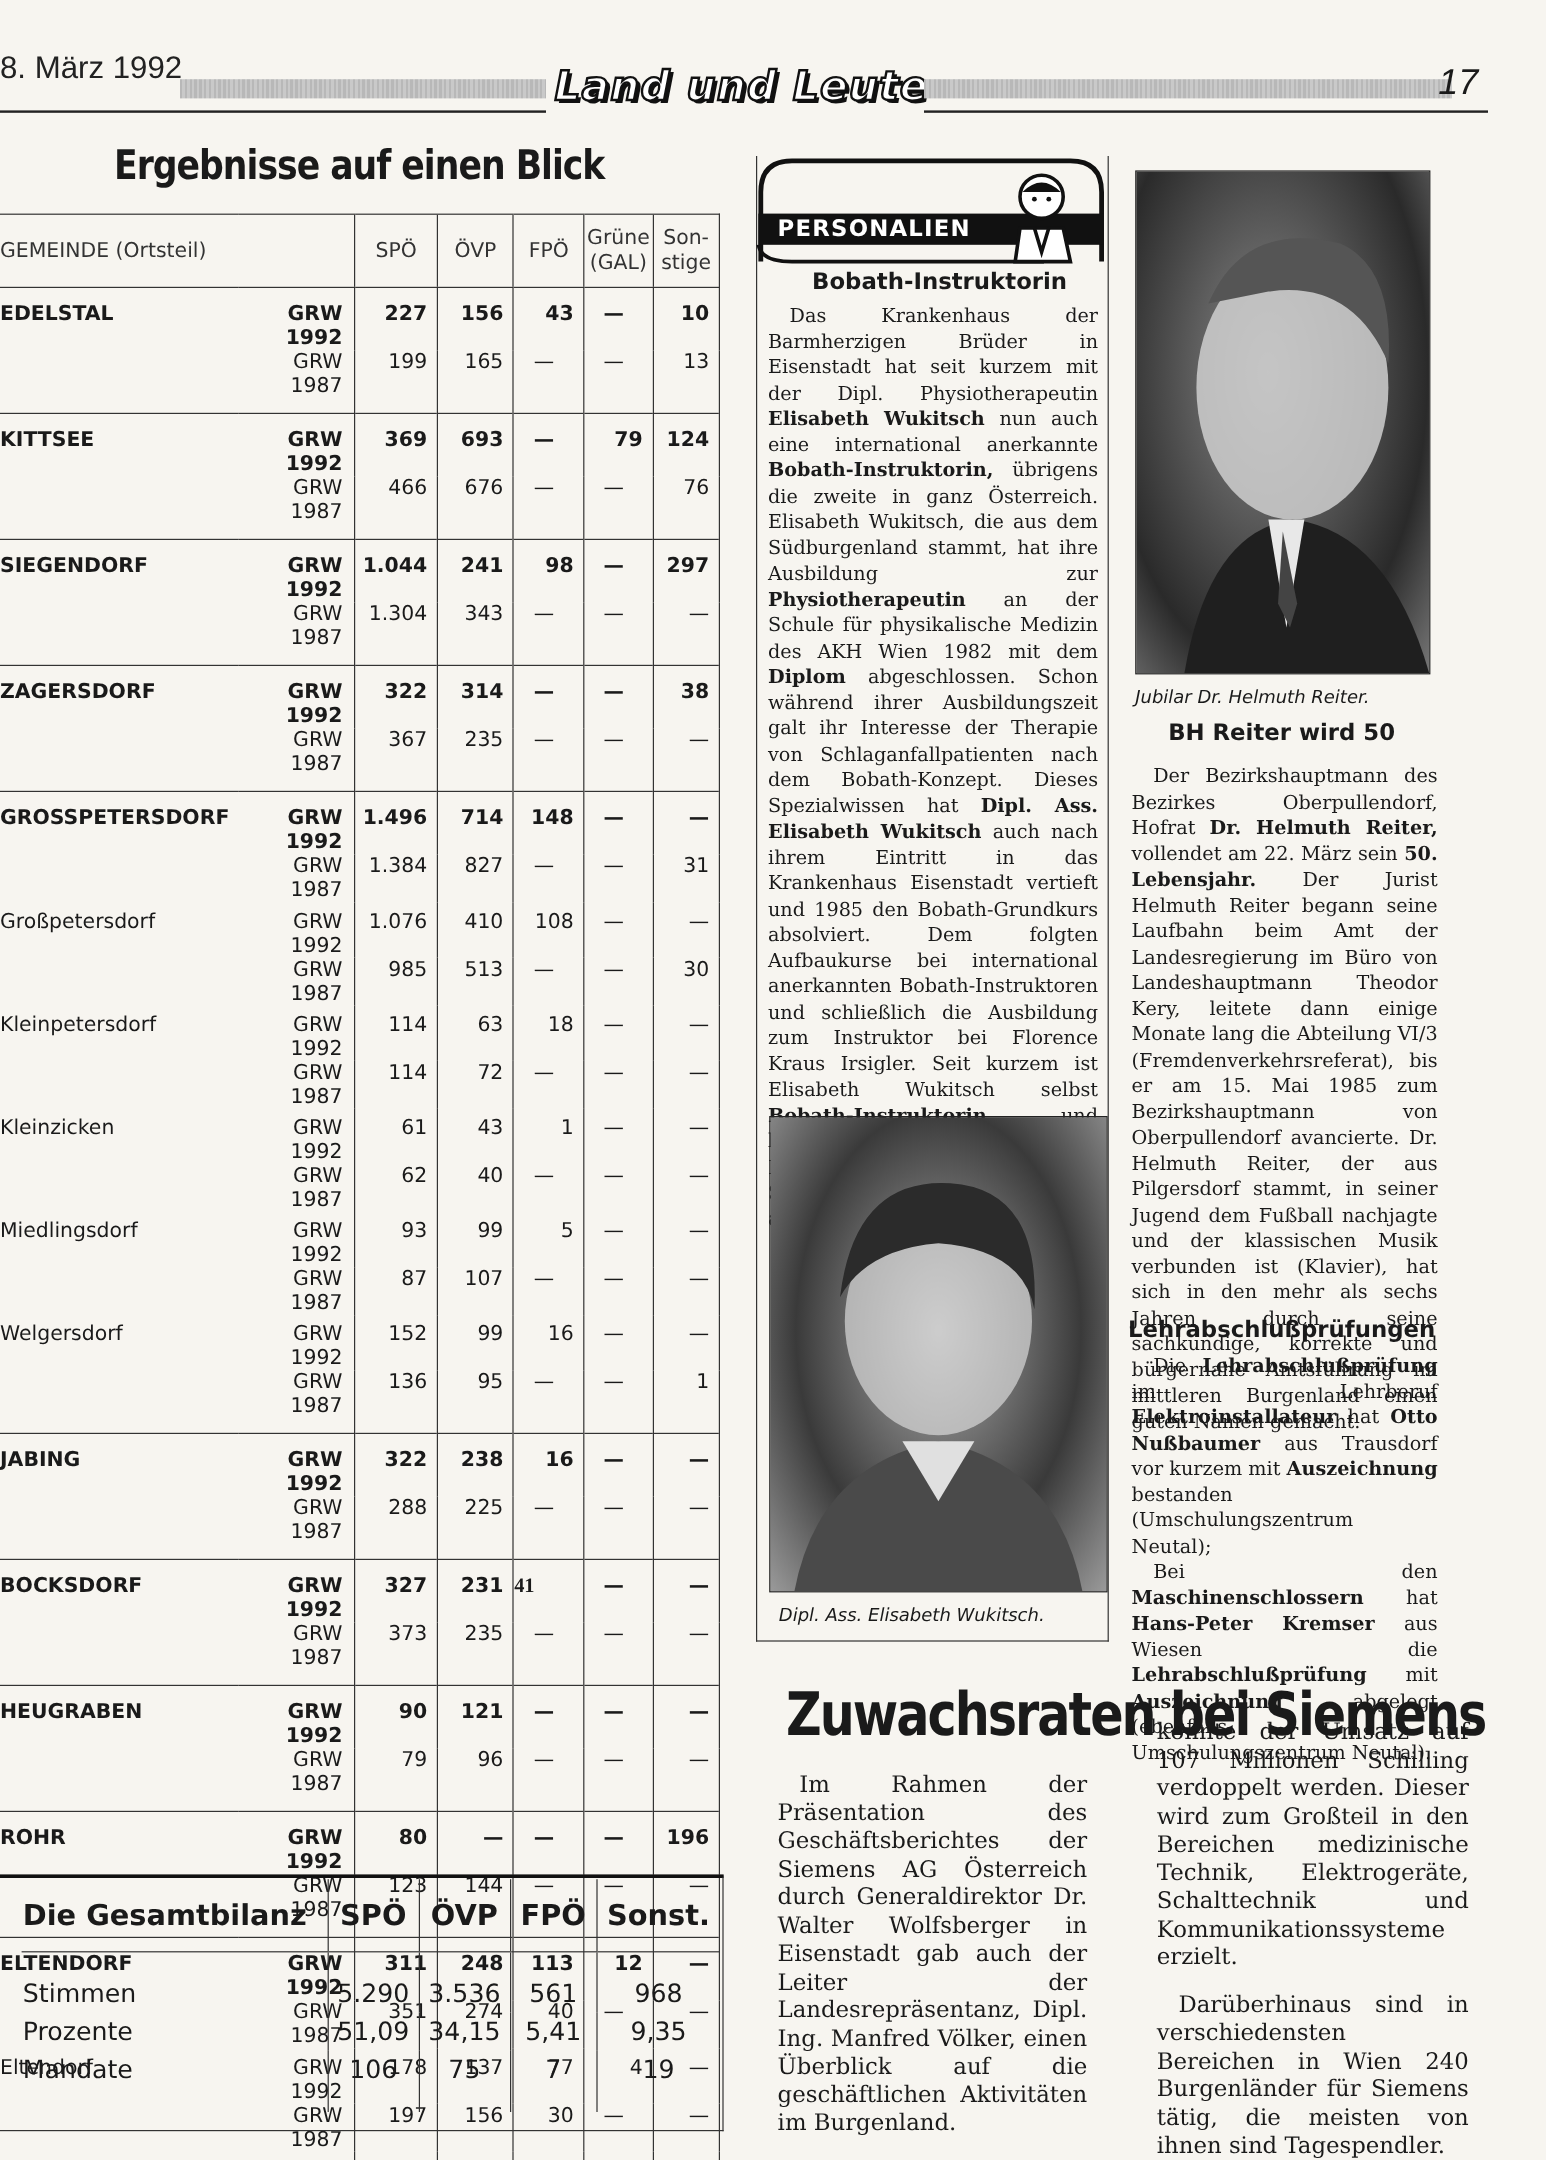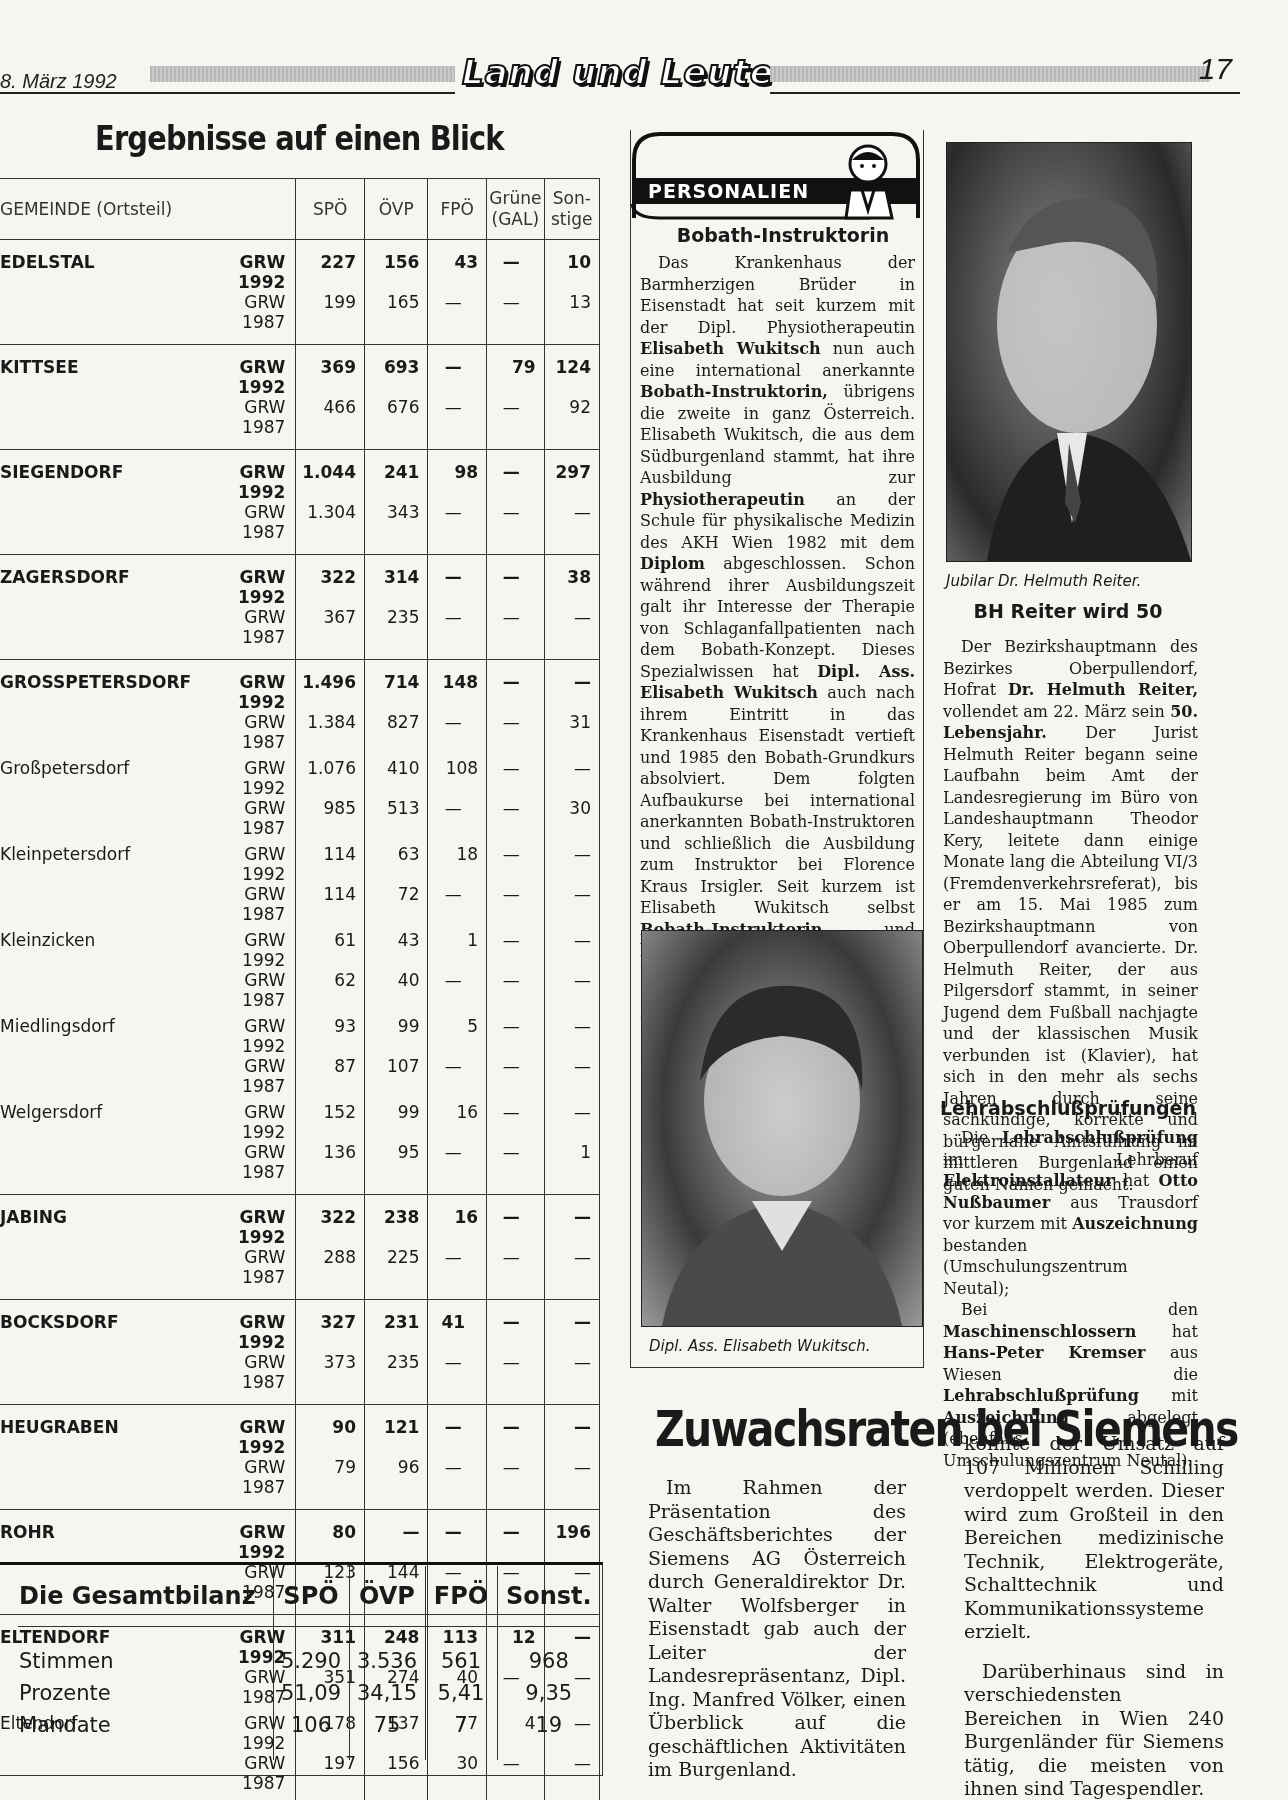--- a/index.html
+++ b/index.html
@@ -1,19 +1,19 @@
 <!DOCTYPE html>
 <html><head>
 <meta charset="utf-8">
 <style>
   html,body{margin:0;padding:0;}
   body{width:1288px;height:1800px;background:#f7f5f0;position:relative;overflow:hidden;font-family:"DejaVu Serif",serif;color:#1a1a1a;}
   .abs{position:absolute;}
   
-  .hdr-date{left:0;top:70px;font-family:"Liberation Sans",sans-serif;font-style:italic;font-size:20px;color:#222;}
+  .hdr-date{left:0;top:41px;font-family:"Liberation Sans",sans-serif;font-size:26px;color:#222;}
   .hdr-bar{height:16px;top:66px;background:repeating-linear-gradient(90deg,#b8b8b8 0 2px,#c9c9c9 2px 4px);}
   .hdr-line{height:2px;background:#222;top:92px;}
   .hdr-logo{left:462px;top:52px;font-family:"DejaVu Sans",sans-serif;font-weight:bold;font-style:italic;font-size:34px;color:#fff;-webkit-text-stroke:2px #111;letter-spacing:1px;text-shadow:3px 3px 0 #111;}
   .hdr-page{right:56px;top:52px;font-family:"Liberation Sans",sans-serif;font-style:italic;font-size:30px;}
   
   .tbl-title{left:95px;top:118px;font-family:"DejaVu Sans",sans-serif;font-weight:bold;font-size:34px;letter-spacing:-1px;transform:scaleX(0.85);transform-origin:left;}
   
   .results{left:0;top:178px;width:600px;border-collapse:collapse;font-family:"DejaVu Sans",sans-serif;font-size:17px;}
   .results th{font-weight:normal;font-size:17px;color:#333;border-left:1.5px solid #333;height:58px;text-align:center;vertical-align:middle;line-height:21px;}
   .results th.g{border-left:none;text-align:left;padding-left:0;}
@@ -111,21 +111,21 @@
         <td class=" b" style="text-align: right;">79</td>
         <td class=" b" style="border-right: 1.5px solid rgb(51, 51, 51);">124</td>
       </tr>
       <tr class=" grp-end">
         <td class="name b"></td>
         <td class="lbl">GRW 1987</td>
         <td>466</td>
         <td>676</td>
         <td style="text-align: center;">—</td>
         <td style="text-align: center;">—</td>
-        <td style="border-right: 1.5px solid rgb(51, 51, 51);">92</td>
+        <td style="border-right: 1.5px solid rgb(51, 51, 51);">76</td>
       </tr>
       <tr class="sep grp-top">
         <td class="name b">SIEGENDORF</td>
         <td class="lbl b">GRW 1992</td>
         <td class=" b">1.044</td>
         <td class=" b">241</td>
         <td class=" b" style="text-align: right;">98</td>
         <td class=" b" style="text-align: center;">—</td>
         <td class=" b" style="border-right: 1.5px solid rgb(51, 51, 51);">297</td>
       </tr>
@@ -280,21 +280,21 @@
         <td>225</td>
         <td style="text-align: center;">—</td>
         <td style="text-align: center;">—</td>
         <td style="border-right: 1.5px solid rgb(51, 51, 51);">—</td>
       </tr>
       <tr class="sep grp-top">
         <td class="name b">BOCKSDORF</td>
         <td class="lbl b">GRW 1992</td>
         <td class=" b">327</td>
         <td class=" b">231</td>
-        <td class=" b" style="text-align: center;">41</td>
+        <td class=" b" style="text-align: left; font-family: Liberation Serif, serif;">41</td>
         <td class=" b" style="text-align: center;">—</td>
         <td class=" b" style="border-right: 1.5px solid rgb(51, 51, 51);">—</td>
       </tr>
       <tr class=" grp-end">
         <td class="name b"></td>
         <td class="lbl">GRW 1987</td>
         <td>373</td>
         <td>235</td>
         <td style="text-align: center;">—</td>
         <td style="text-align: center;">—</td>

